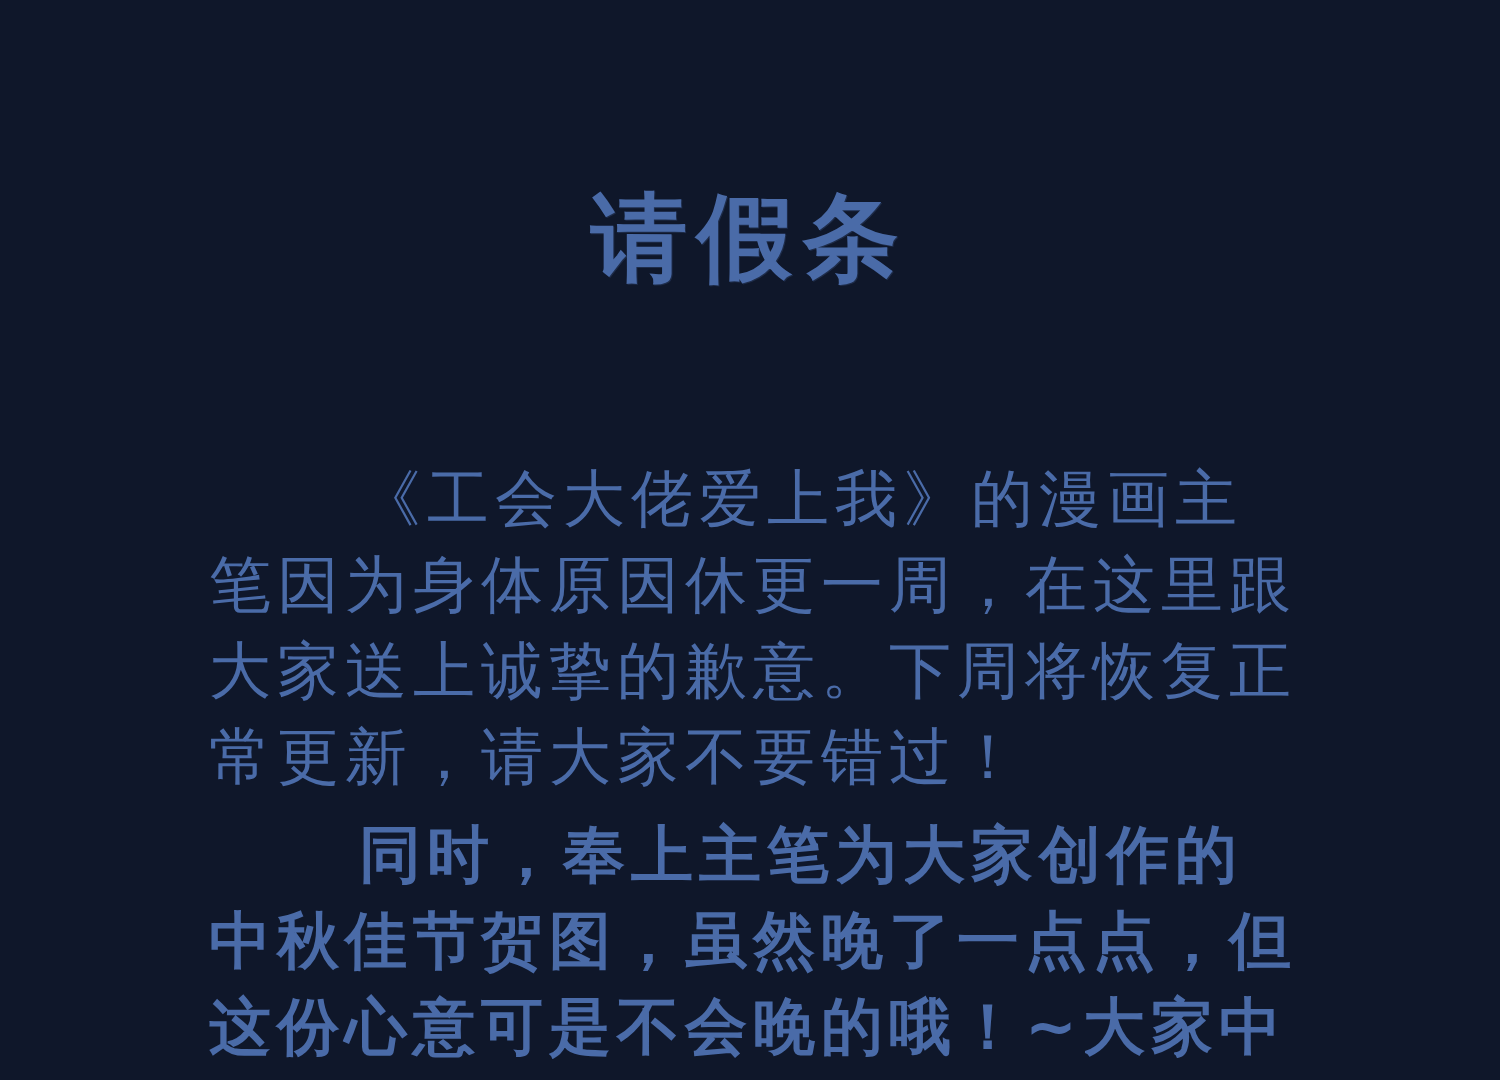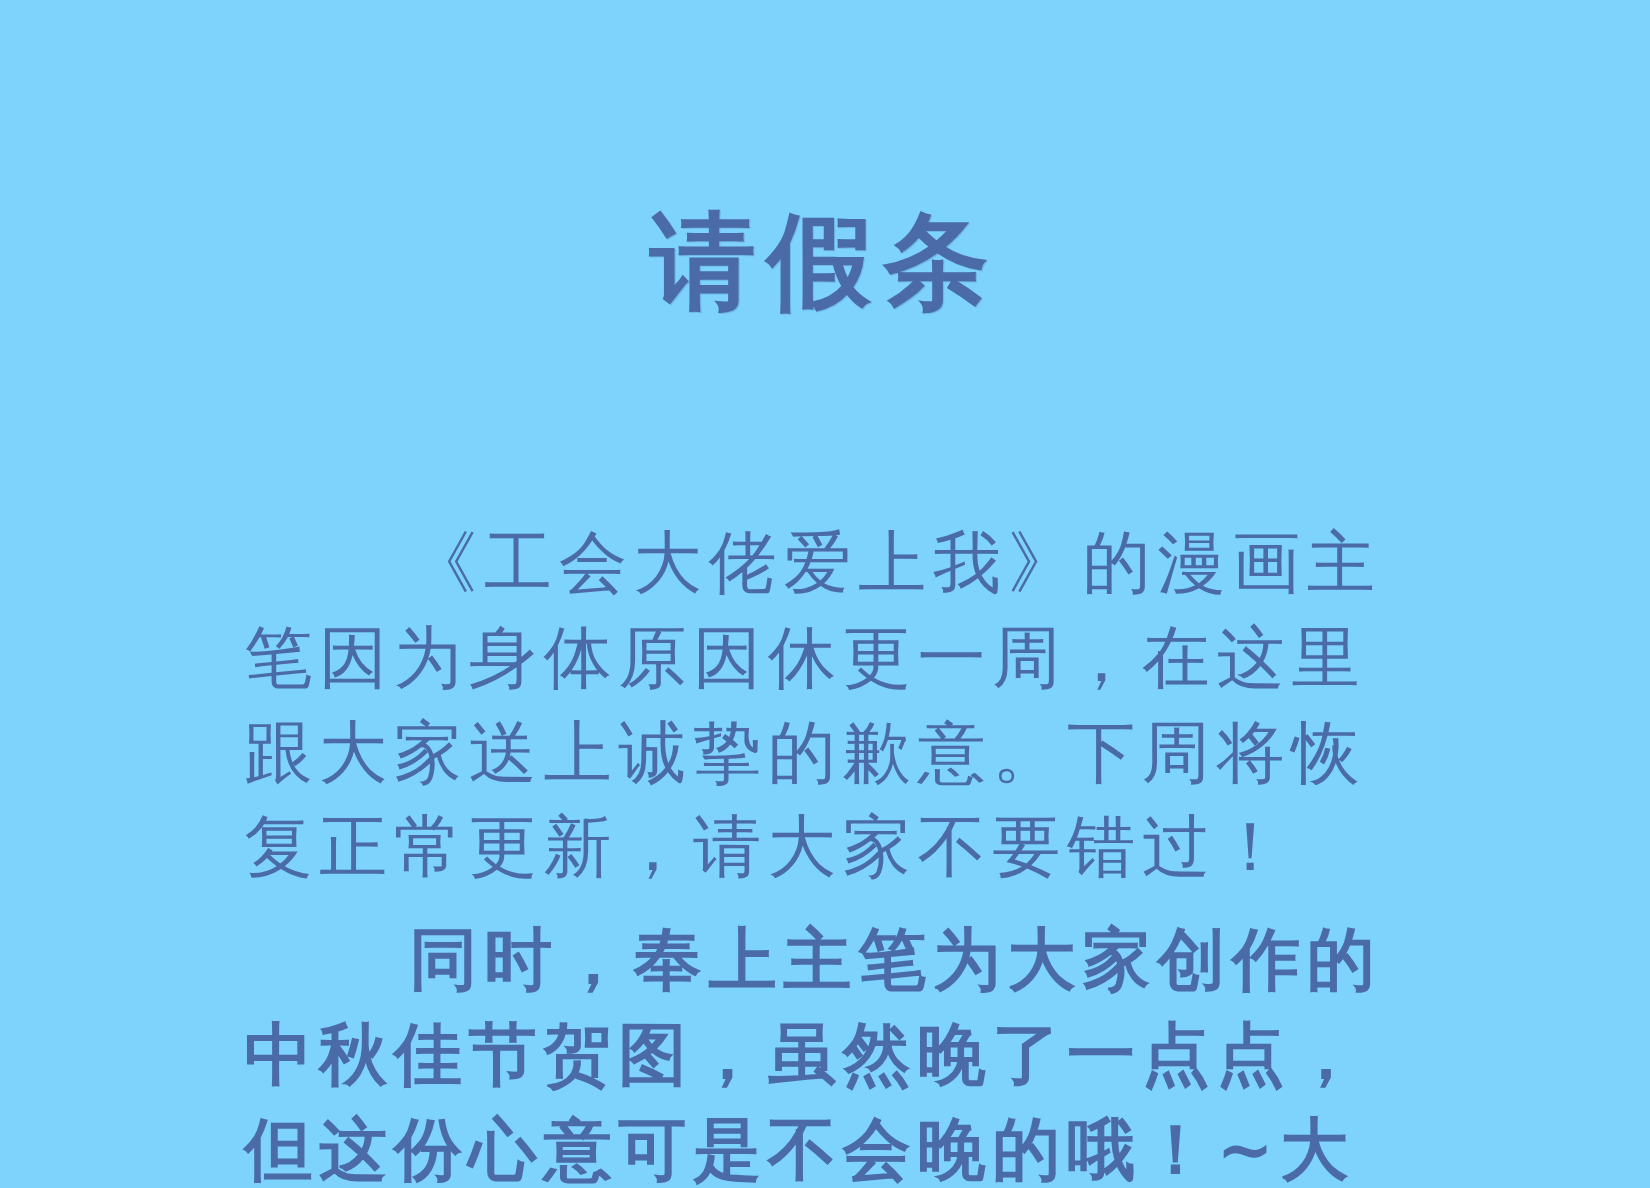--- a/index.html
+++ b/index.html
@@ -12,21 +12,21 @@
     width: 1500px;
     height: 1080px;
     overflow: hidden;
     font-family: "DejaVu Sans", sans-serif;
   }
 
   .page {
     position: relative;
     width: 1500px;
     height: 1080px;
-    background: #7dd3fc;
+    background: #0f172a;
     box-sizing: border-box;
   }
 
   
   .title-wrap {
     position: absolute;
     top: 186px;
     left: 0;
     width: 1500px;
     text-align: center;
@@ -50,21 +50,21 @@
     width: 1105px;
   }
   .para {
     font-family: "DejaVu Sans", sans-serif;
     font-size: 62px;
     line-height: 86px;
     letter-spacing: 6px;
     color: #4a6ba8;
     text-align: left;
     text-indent: 150px;
-    margin: 17px;
+    margin: 4px;
     word-break: break-all;
   }
   .para + .para {
     margin-top: 12px;
     font-weight: bold;
   }
 </style>
 </head>
 <body>
 

